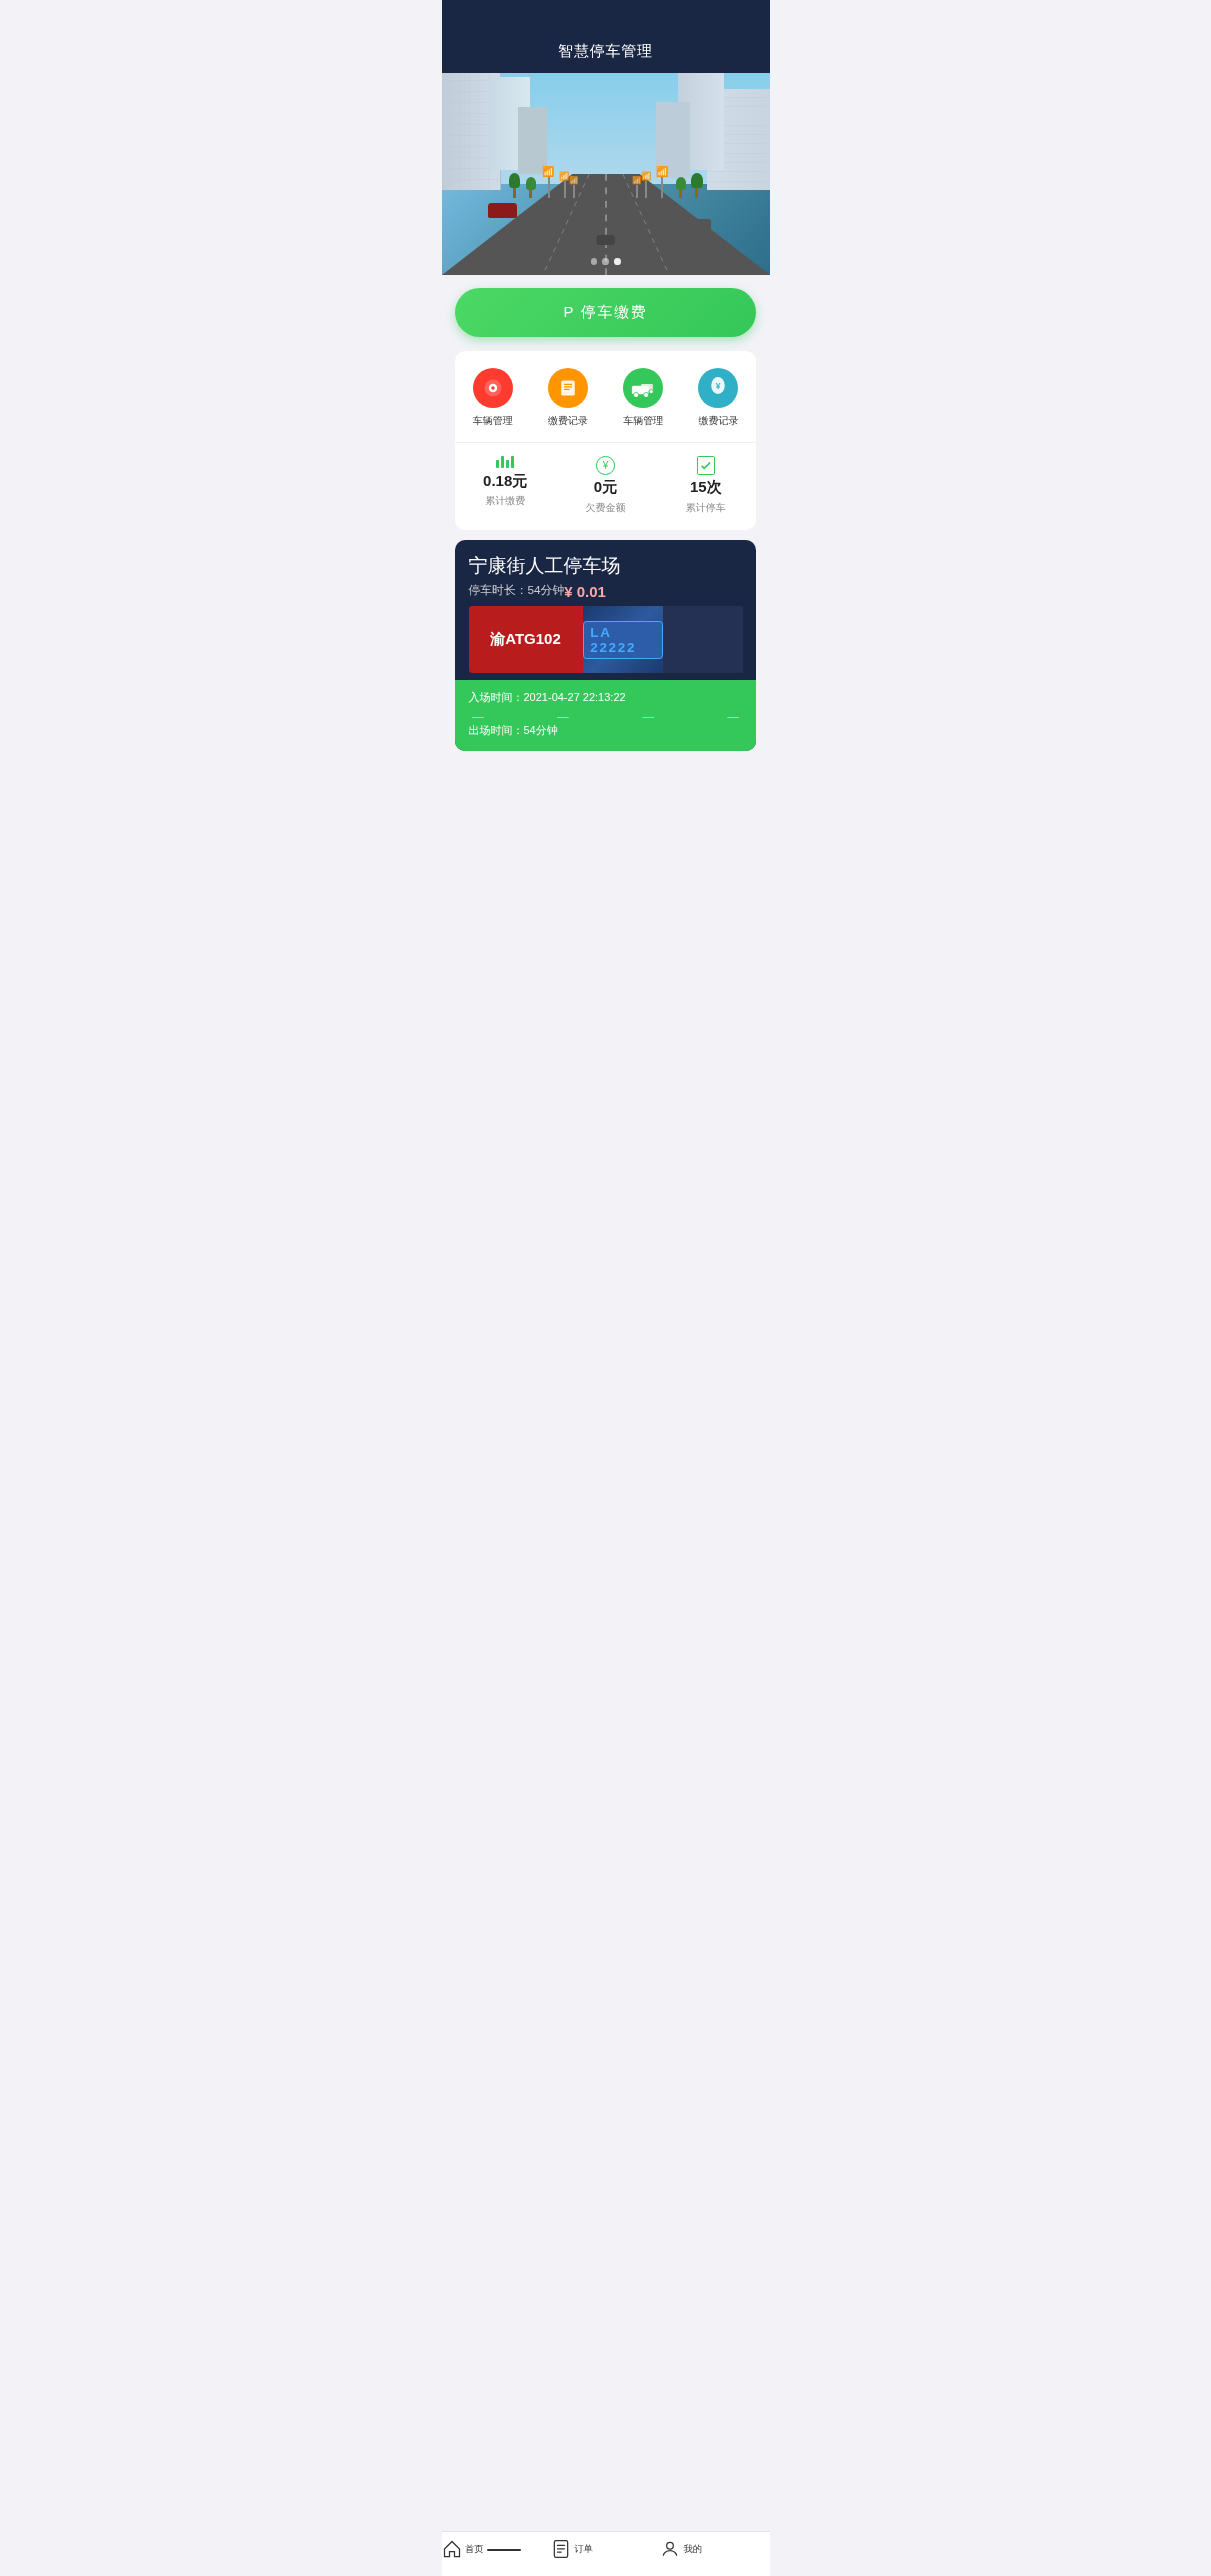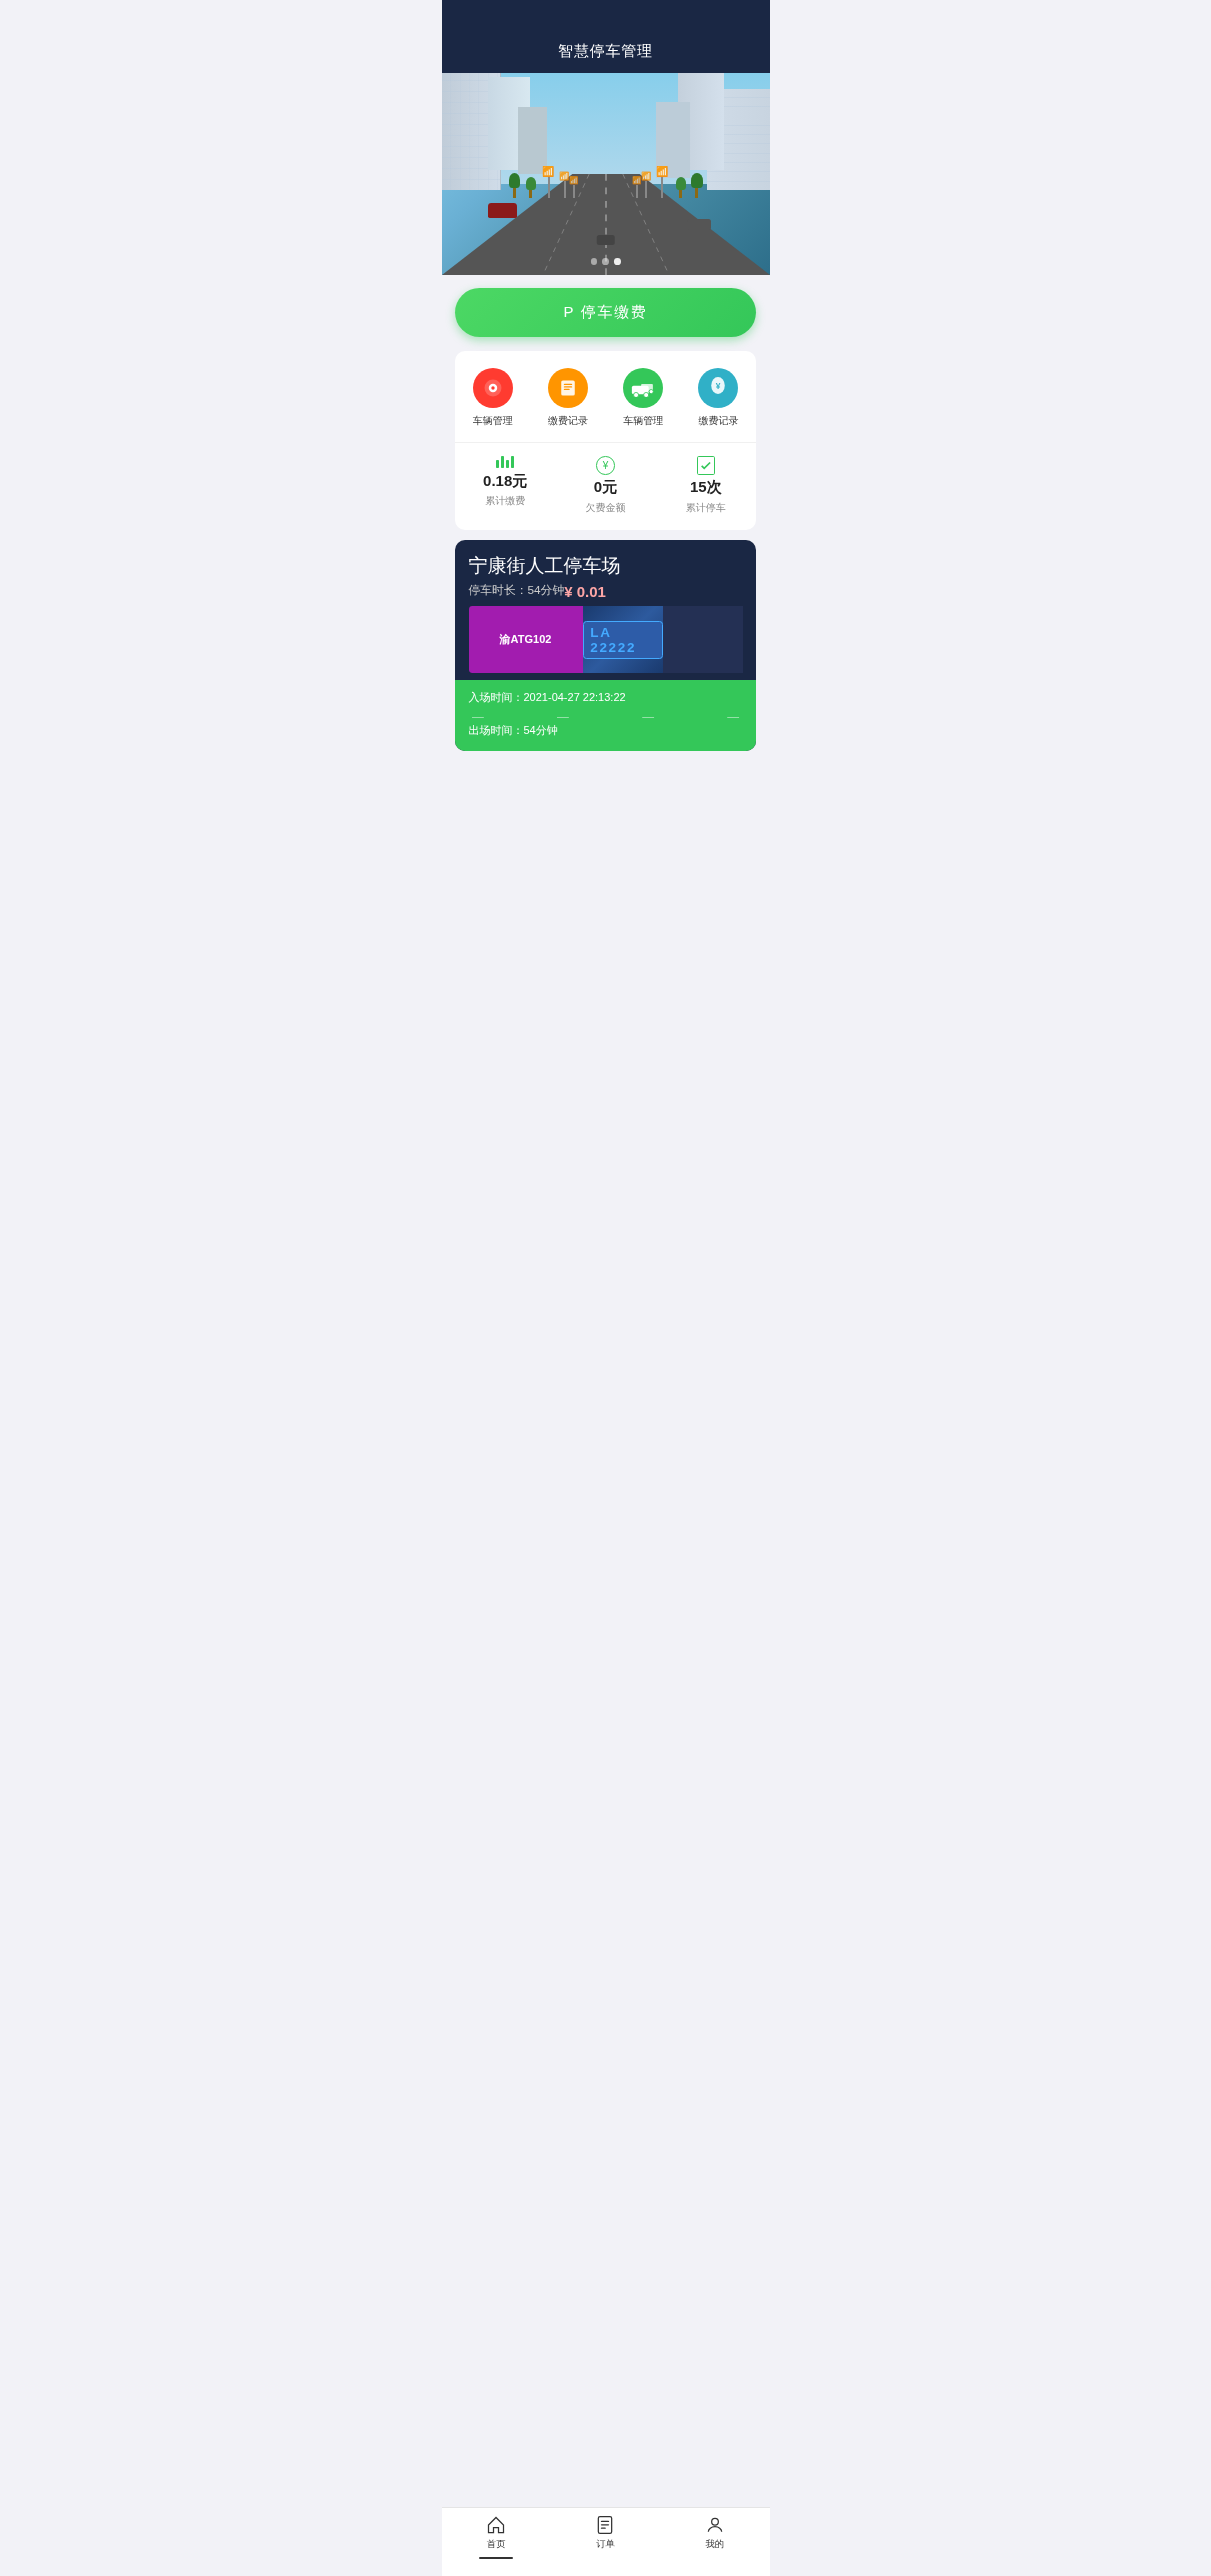--- a/index.html
+++ b/index.html
@@ -198,23 +198,23 @@
       font-size: 15px;
       font-weight: 600;
     }
     .parking-card-body {
       display: flex;
       margin: 0 13.5px 0;
       gap: 0;
       height: 67px;
     }
     .plate-number {
-      background: #a21caf;
+      background: #b91c1c;
       color: white;
-      font-size: 11px;
+      font-size: 15px;
       font-weight: 600;
       padding: 0 17px;
       display: flex;
       align-items: center;
       justify-content: center;
       flex: 1;
       border-radius: 3.4px 0 0 3.4px;
     }
     .plate-image {
       flex: 1;
@@ -267,21 +267,21 @@
       transform: translateX(-50%);
       width: 328px;
       background: white;
       border-top: 0.8px solid #e5e5e5;
       display: flex;
       padding: 6.7px 0 17px;
     }
     .nav-item {
       flex: 1;
       display: flex;
-      flex-direction: column;
+      flex-direction: row;
       align-items: center;
       gap: 3.4px;
       cursor: pointer;
     }
     .nav-label {
       font-size: 9.3px;
       color: #333;
     }
     .nav-indicator {
       width: 34px;

